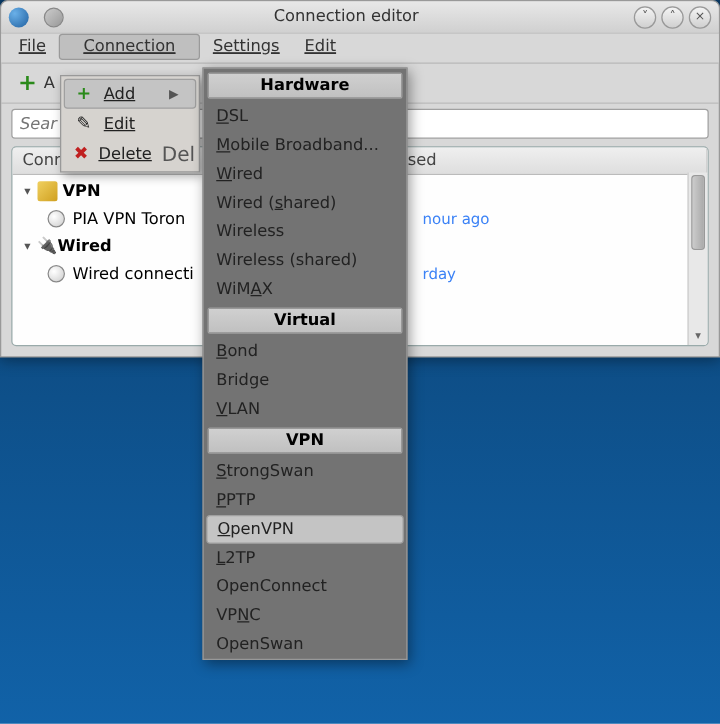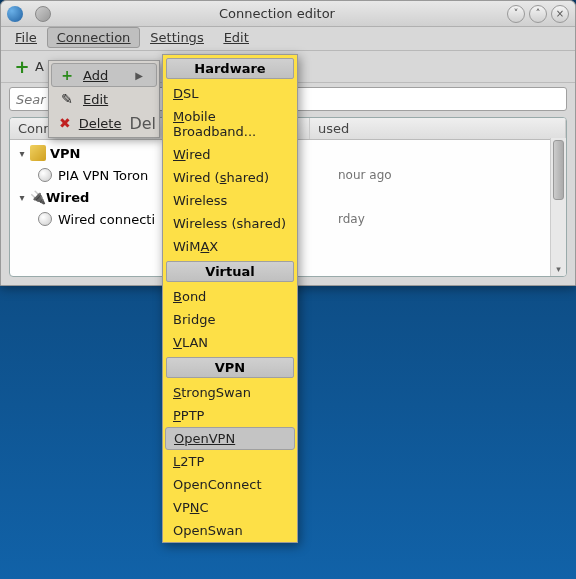--- a/index.html
+++ b/index.html
@@ -8,65 +8,65 @@
 .window { position: absolute; left: 0; top: 0; width: 576px; height: 286px; background: #d8d8d8; border: 1px solid #999; border-radius: 6px 6px 0 0; box-shadow: 0 2px 12px rgba(0,0,0,0.4); }
 
 .titlebar { height: 26px; background: linear-gradient(180deg, #e8e8e8, #d0d0d0); border-radius: 6px 6px 0 0; display: flex; align-items: center; padding: 0 6px; border-bottom: 1px solid #b0b0b0; }
 .titlebar .app-icon { width: 16px; height: 16px; border-radius: 50%; background: radial-gradient(circle at 30% 30%, #6ab0e8, #2060a0); margin-right: 8px; }
 .titlebar .spacer-icon { width: 16px; height: 16px; border-radius: 50%; background: linear-gradient(135deg,#ccc,#999); border:1px solid #888; margin-left:4px;}
 .titlebar .title { flex: 1; text-align: center; color: #333; }
 .titlebar .win-btn { width: 18px; height: 18px; border-radius: 50%; background: linear-gradient(180deg,#f4f4f4,#d0d0d0); border: 1px solid #999; margin-left: 4px; display:flex;align-items:center;justify-content:center;font-size:10px;color:#555;cursor:default;}
 
 .menubar { height: 24px; background: #d8d8d8; display: flex; align-items: flex-start; padding: 0 4px; border-bottom: 1px solid #b8b8b8; text-decoration: underline; }
 .menubar .mitem { padding: 3px 10px; color: #333; cursor: default; }
-.menubar .mitem.open { background: #bfbfbf; border: 1px solid #9a9a9a; border-radius: 3px; padding: 2px 9px; }
+.menubar .mitem.open { background: #bfbfbf; border: 1px solid #9a9a9a; border-radius: 3px; padding: 2px 19px; }
 .menubar .mitem .ul { text-decoration: underline; }
 
 .toolbar { height: 32px; display: flex; align-items: center; padding: 0 6px; gap: 6px; border-bottom: 1px solid #bbb; }
 .tb-btn { display:flex; align-items:center; gap:4px; padding:2px 6px; color:#333; }
 .add-icon { width:18px;height:18px;display:flex;align-items:center;justify-content:center;color:#2a8a1a;font-weight:bold;font-size:18px;}
 .search-row { padding: 4px 8px 6px 8px; display:flex; }
 .search-input { flex:1; height:24px; border:1px solid #a0a0a0; border-radius:3px; background:#fff; padding:0 6px; font-style:italic; color:#888; }
 
 .list-area { margin: 0 8px 8px 8px; border:1px solid #9aa; border-radius:4px; background:#fefefe; position:relative; height:160px; overflow:hidden;}
 .list-header { display:flex; background:linear-gradient(180deg,#efefef,#dedede); border-bottom:1px solid #bbb; font-size:12px; color:#444;}
 .list-header > div { padding:3px 8px; border-right:1px solid #ccc; }
 .col1{ flex:0 0 300px;} .col2{flex:1;}
 .tree { padding:2px 0; }
 .tree-row { display:flex; align-items:center; height:22px; padding-left:4px; }
 .tree-row.group { font-weight:bold; }
 .tree-row .exp { width:16px; text-align:center; color:#555; font-size:10px;}
 .tree-row.selected { background: linear-gradient(180deg,#4aa3ff,#2a8cf0); color:#fff; border:1px solid #1a6acc; border-radius:3px; margin:0 2px;}
 .tree-row .rlabel { flex:0 0 280px; overflow:hidden; white-space:nowrap;}
-.tree-row .rused { color:#737373; font-size:12px;}
+.tree-row .rused { color:#3b82f6; font-size:12px;}
 .tree-row.selected .rused { color:#eef;}
 .child { padding-left:28px; }
 .conn-icon{width:14px;height:14px;border-radius:50%;border:1px solid #888;background:radial-gradient(circle at 35% 35%,#fff,#ccc);margin-right:6px;flex-shrink:0;}
 .vpn-icon{width:16px;height:16px;background:linear-gradient(135deg,#f0d060,#d0a020);border-radius:2px;margin-right:4px;}
 .wired-icon{width:16px;height:16px;display:flex;align-items:center;justify-content:center;}
 .scrollbar{position:absolute;right:0;top:20px;bottom:0;width:16px;background:#e8e8e8;border-left:1px solid #ccc;}
 .scroll-thumb{position:absolute;left:2px;right:2px;top:2px;height:60px;background:linear-gradient(90deg,#ccc,#aaa);border-radius:3px;border:1px solid #999;}
 .scroll-btn{position:absolute;left:0;right:0;height:14px;display:flex;align-items:center;justify-content:center;font-size:9px;color:#666;}
 
 
 .menu { position:absolute; background:#d6d3cf; border:1px solid #999; box-shadow:2px 3px 8px rgba(0,0,0,0.35); padding:2px; }
 .menu .mrow { display:flex; align-items:center; height:24px; padding:0 14px 0 8px; gap:8px; color:#222; white-space:nowrap;}
 .menu .mrow:hover, .menu .mrow.hover { background:#c4c4c4; border:1px solid #a0a0a0; border-radius:3px; padding:0 13px 0 7px;}
 .menu .micon { width:16px; height:16px; display:flex;align-items:center;justify-content:center;font-size:14px;}
 .menu .mlabel .ul { text-decoration: underline; }
 .menu .arrow { margin-left:auto; font-size:10px; color:#555;}
 .menu .shortcut { margin-left:auto; color:#555; font-size:16px;}
 .green{color:#2a8a1a;font-weight:bold;}
 .red{color:#c02020;font-weight:bold;}
 
-.submenu { position:absolute; left:162px; top:54px; width:136px; background:#fde047; border:1px solid #999; box-shadow:2px 3px 10px rgba(0,0,0,0.4);}
+.submenu { position:absolute; left:162px; top:54px; width:164px; background:#737373; border:1px solid #999; box-shadow:2px 3px 10px rgba(0,0,0,0.4);}
 .sub-head { background:linear-gradient(180deg,#d0d0d0,#c0c0c0); border:1px solid #a0a0a0; margin:3px; text-align:center; font-weight:bold; padding:2px 0; border-radius:2px;}
 .sub-item { padding:4px 10px; color:#222;}
 .sub-item .ul{ text-decoration:underline;}
-.sub-item.hover { background:#c4c4c4; border:1px solid #a0a0a0; border-radius:3px; margin:0 2px; padding:3px 8px;text-decoration:underline;}
+.sub-item.hover { background:#c4c4c4; border:1px solid #a0a0a0; border-radius:3px; margin:0 2px; padding:3px 8px;}
 </style>
 </head>
 <body>
 
 <div class="window">
 
   <div class="titlebar">
     <div class="app-icon"></div>
     <div class="spacer-icon"></div>
     <div class="title">Connection editor</div>

